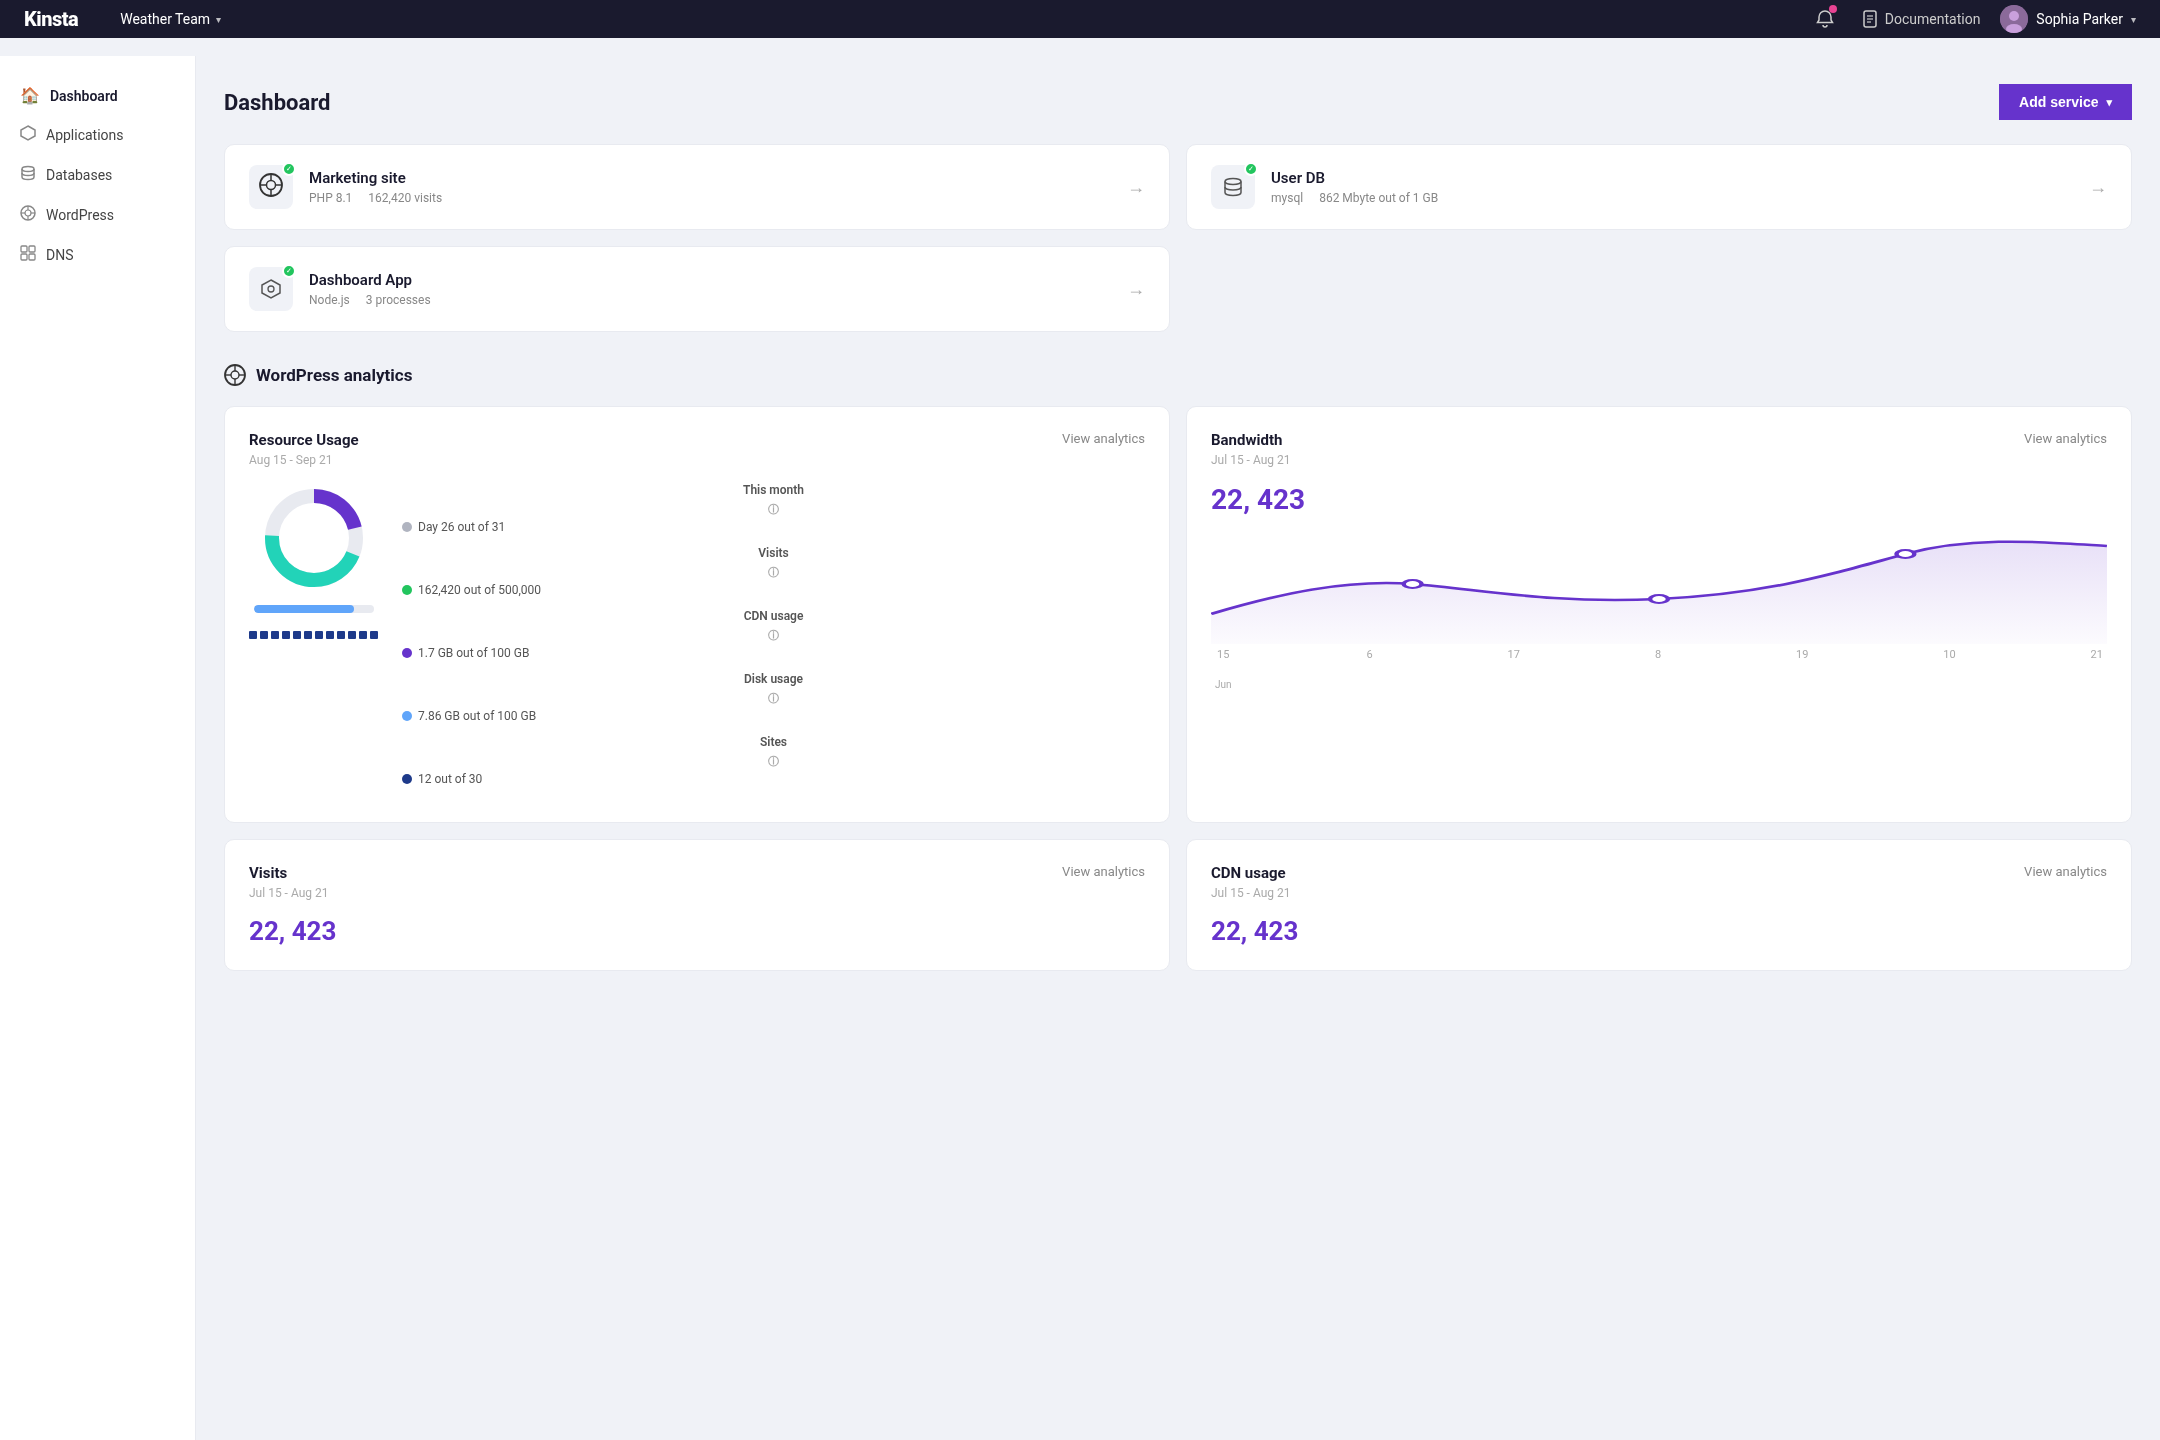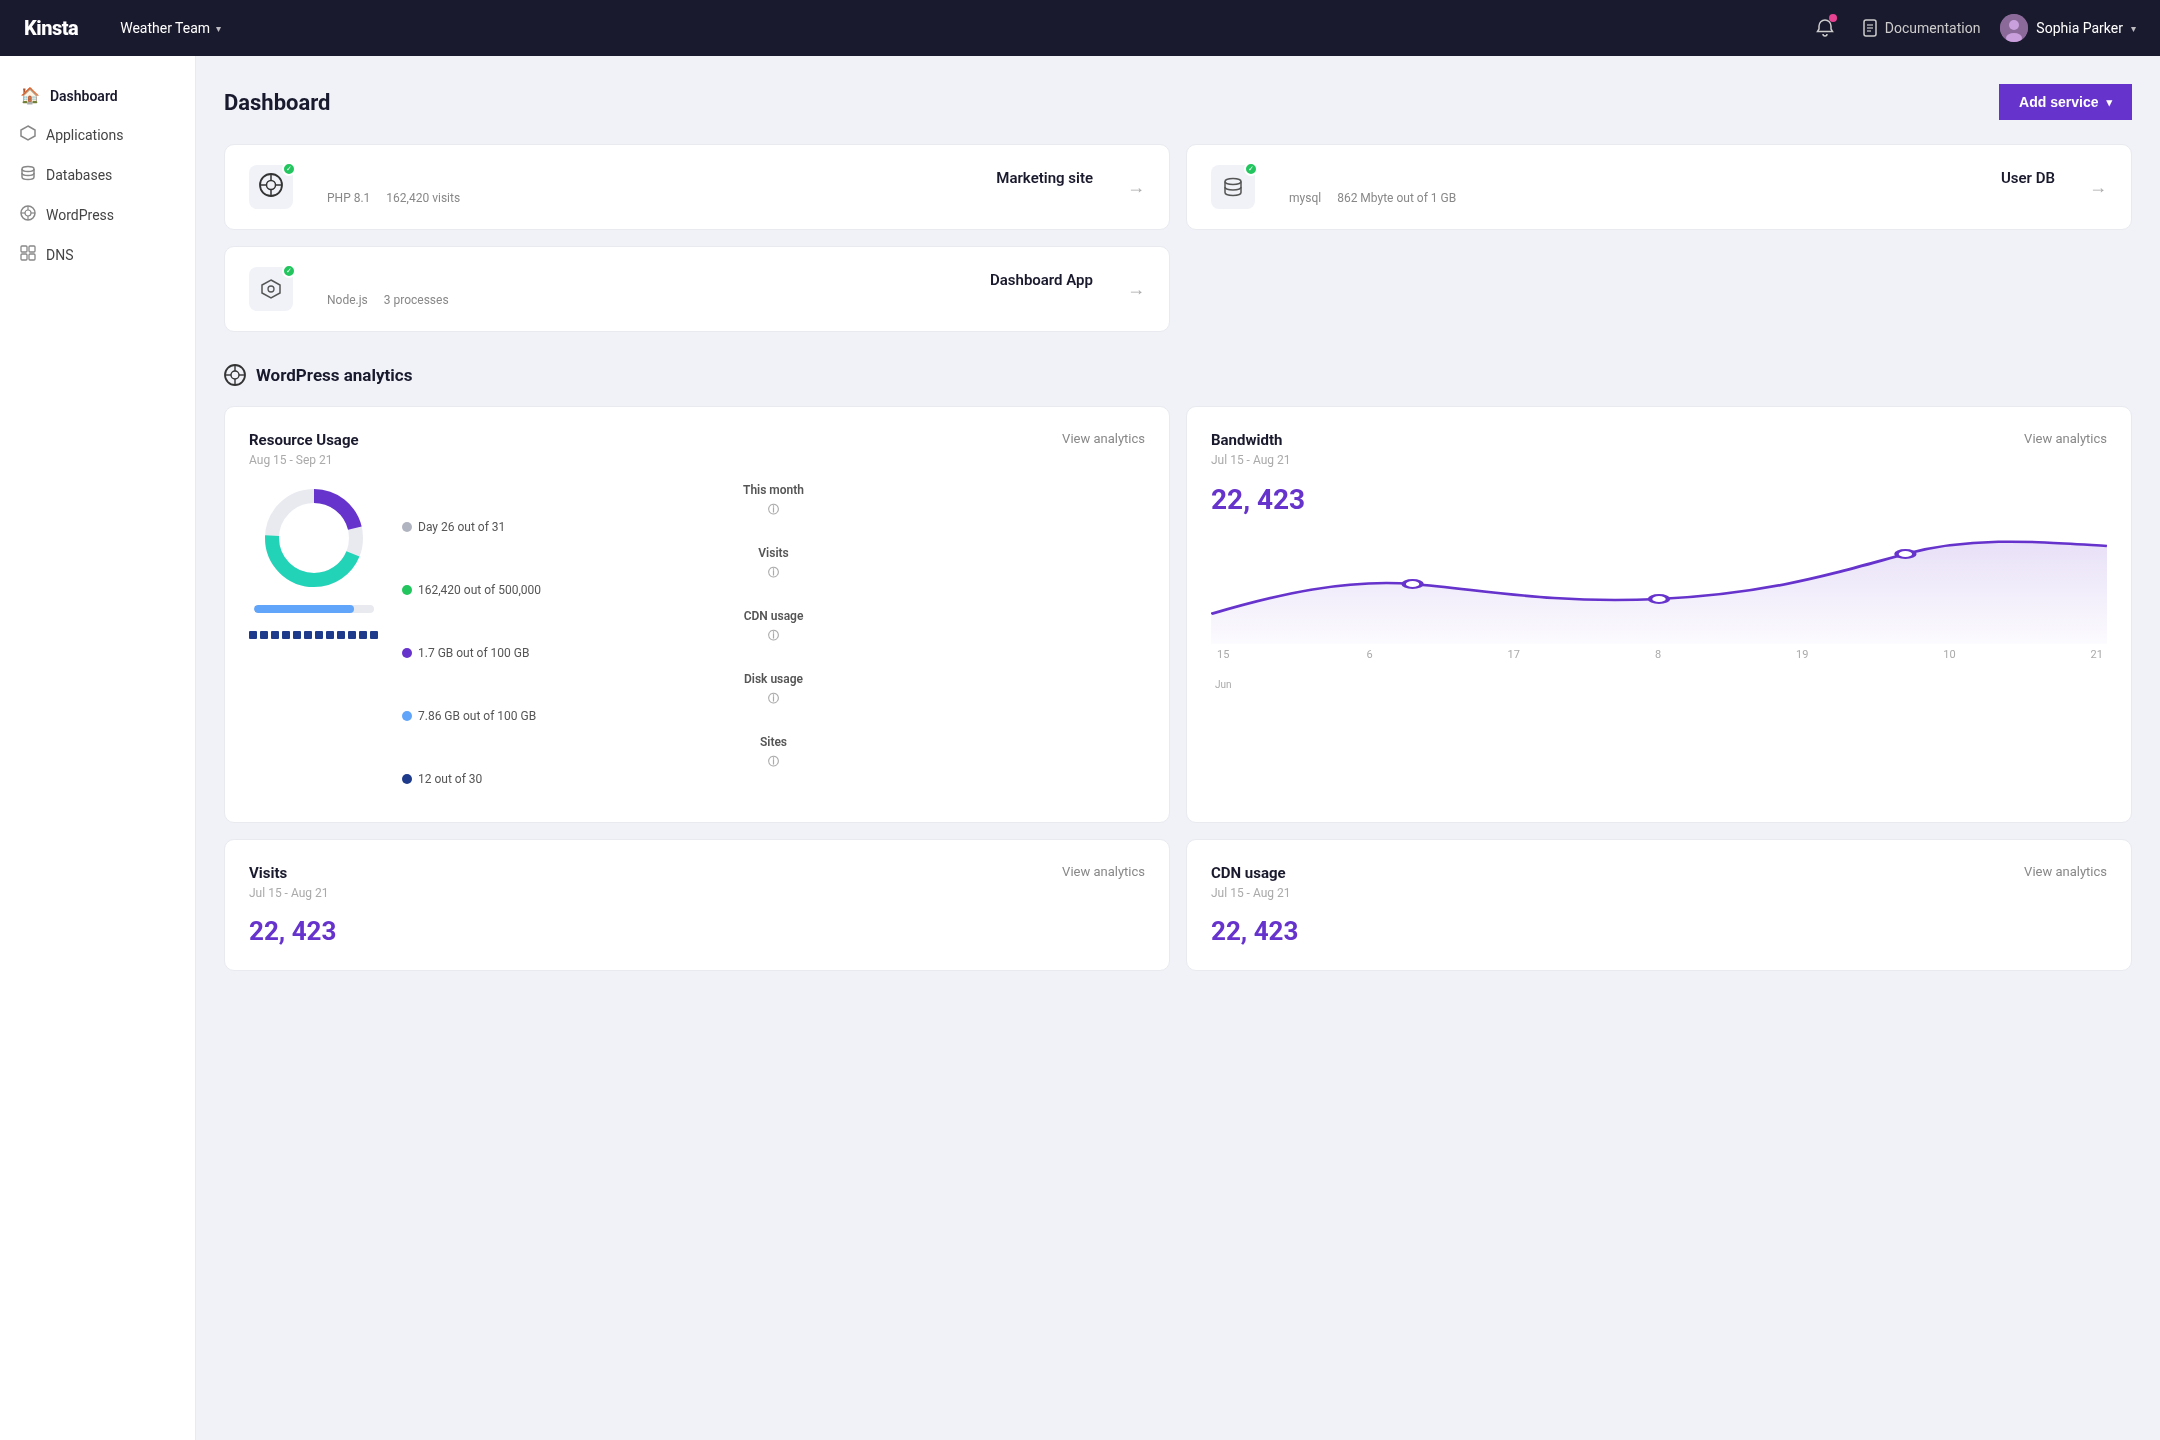--- a/index.html
+++ b/index.html
@@ -1,21 +1,21 @@
 <!DOCTYPE html>
 <html><head>
   <meta charset="utf-8">
   <style>
     * { box-sizing: border-box; margin: 0; padding: 0; }
     body { font-family: -apple-system, BlinkMacSystemFont, 'Segoe UI', Roboto, sans-serif; background: #f0f2f7; color: #1a1a2e; }
 
     
     .topnav {
       background: #1a1a2e;
-      height: 56px;
+      height: 38px;
       display: flex;
       align-items: center;
       padding: 14px 24px;
       gap: 16px;
       position: fixed;
       top: 0; left: 0; right: 0;
       z-index: 100;
     }
     .logo {
       color: #fff;
@@ -136,26 +136,25 @@
       grid-template-columns: 1fr 1fr;
       gap: 16px;
       margin-bottom: 32px;
     }
     .service-card {
       background: #fff;
       border-radius: 10px;
       padding: 20px 24px;
       display: flex;
       align-items: center;
-      gap: 34px;
+      gap: 16px;
       cursor: pointer;
       border: 1px solid #e8eaf0;
       transition: box-shadow 0.15s;
       position: relative;
-      text-align: right;
     }
     .service-card.full-width { grid-column: 1; }
     .service-icon-wrap {
       width: 44px; height: 44px;
       border-radius: 8px;
       background: #f0f2f7;
       display: flex; align-items: center; justify-content: center;
       font-size: 22px;
       flex-shrink: 0;
       position: relative;

